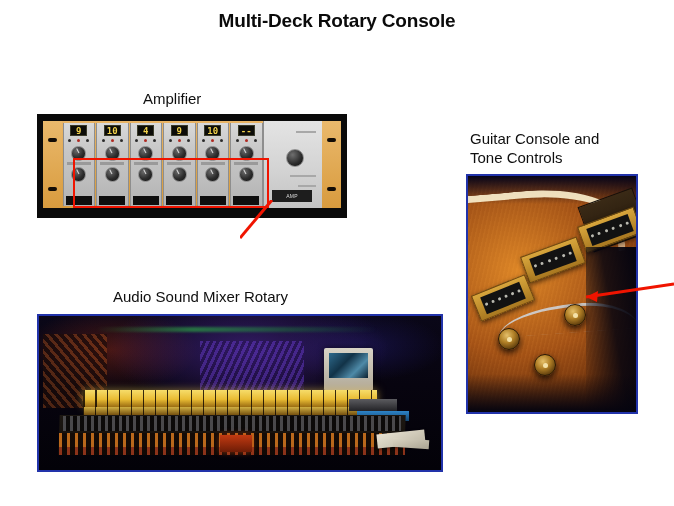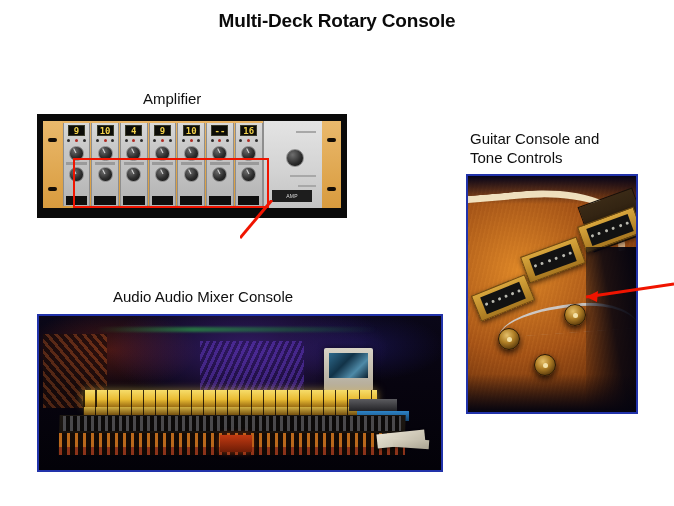--- a/index.html
+++ b/index.html
@@ -590,36 +590,20 @@
         <div class="knob-row">
             <span class="knob"></span>
           </div>
         <div class="chan-label"></div>
         <div class="knob-row">
             <span class="knob"></span>
           </div>
         <div class="chan-black"></div>
       </div>
 
-      <div class="amp-chan">
-        <div class="led-display">16</div>
-        <div class="tiny-row">
-          <span class="tiny-dot"></span>
-          <span class="tiny-dot red"></span>
-          <span class="tiny-dot"></span>
-        </div>
-        <div class="knob-row">
-            <span class="knob"></span>
-          </div>
-        <div class="chan-label"></div>
-        <div class="knob-row">
-            <span class="knob"></span>
-          </div>
-        <div class="chan-black"></div>
-      </div>
 
     </div>
 
     <div id="amp-master">
       <div id="master-knob"></div>
       <div class="master-line" style="top:10px; width:20px;"></div>
       <div class="master-line" style="top:54px; width:26px;"></div>
       <div class="master-line" style="top:64px; width:18px;"></div>
       <div id="master-badge">AMP</div>
     </div>
@@ -688,21 +672,21 @@
 
   <div id="guitar-darkright"></div>
   <div id="guitar-darkbottom"></div>
 </div>
 
 <svg id="guitar-arrow" viewBox="0 0 118 26">
   <line x1="118" y1="3" x2="30" y2="16" stroke="#f01400" stroke-width="3"></line>
   <polygon points="30,16 42,10 41,21" fill="#f01400"></polygon>
 </svg>
 
-<div class="caption" id="caption-mixer">Audio Audio Mixer Console</div>
+<div class="caption" id="caption-mixer">Audio Sound Mixer Rotary</div>
 
 <div id="mixer-photo">
   <div id="mixer-room"></div>
   <div id="mixer-greenbeam"></div>
   <div id="mixer-leftrack"></div>
   <div id="mixer-purplepanel"></div>
 
   <div id="monitor">
     <div id="monitor-screen"></div>
   </div>

